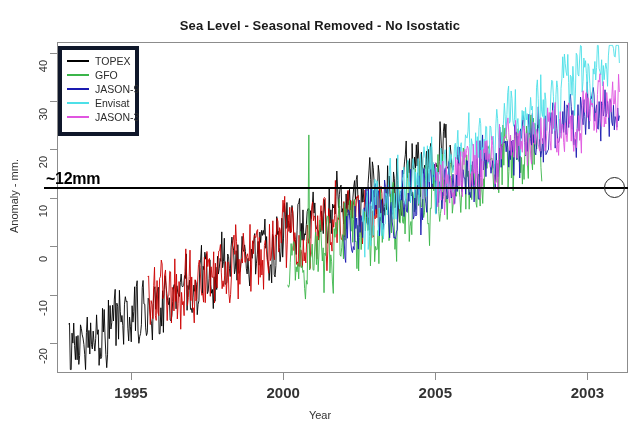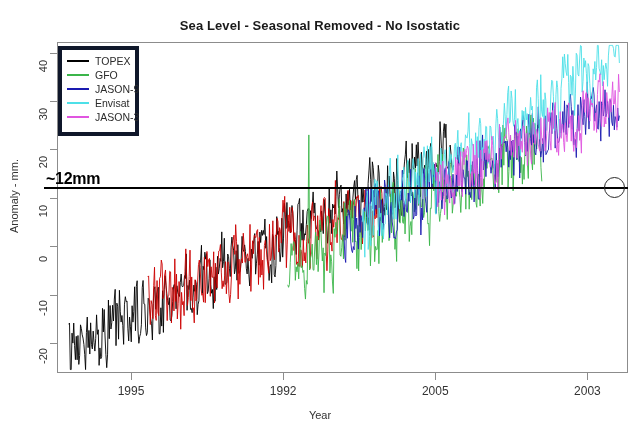--- a/index.html
+++ b/index.html
@@ -62,25 +62,26 @@
   }
   .xtick-mark {
     position: absolute;
     width: 1px;
     height: 7px;
     background: #8c8c8c;
     top: 373px;
   }
   .xtick-label {
     position: absolute;
-    font-size: 12px;
+    font-size: 15px;
     color: #333333;
     text-align: center;
     width: 40px;
     top: 384px;
+    font-weight: bold;
   }
   #xaxis-title {
     position: absolute;
     left: 0;
     top: 409px;
     width: 640px;
     text-align: center;
     font-size: 11px;
     color: #333333;
   }
@@ -185,21 +186,21 @@
       <div class="ytick-label" style="top: 238.206px;">0</div>
       <div class="ytick-mark" style="top: 294.588px;"></div>
       <div class="ytick-label" style="top: 286.588px;">-10</div>
       <div class="ytick-mark" style="top: 342.971px;"></div>
       <div class="ytick-label" style="top: 334.971px;">-20</div>
     </div>
   <div id="xtick-container">
       <div class="xtick-mark" style="left: 131.027px;"></div>
       <div class="xtick-label" style="left: 111.027px;">1995</div>
       <div class="xtick-mark" style="left: 283.166px;"></div>
-      <div class="xtick-label" style="left: 263.166px;">1992</div>
+      <div class="xtick-label" style="left: 263.166px;">2000</div>
       <div class="xtick-mark" style="left: 435.305px;"></div>
       <div class="xtick-label" style="left: 415.305px;">2005</div>
       <div class="xtick-mark" style="left: 587.444px;"></div>
       <div class="xtick-label" style="left: 567.444px;">2003</div>
     </div>
 
   <div id="plot-frame">
     <svg id="plot-svg" width="569" height="329">
         <path d="M10.65 281.25L11.50 280.05L12.34 326.54L13.19 326.58L14.03 290.13L14.88 300.10L15.73 280.07L16.57 302.64L17.42 316.67L18.26 293.30L19.11 316.83L19.96 292.51L20.80 321.42L21.65 312.52L22.49 281.84L23.34 285.49L24.19 291.75L25.03 295.08L25.88 301.35L26.72 311.65L27.57 326.58L28.41 289.68L29.26 274.03L30.11 304.64L30.95 287.42L31.80 311.04L32.64 279.83L33.49 301.63L34.34 305.91L35.18 288.12L36.03 299.58L36.87 308.09L37.72 295.45L38.57 271.85L39.41 291.34L40.26 286.78L41.10 322.37L41.95 304.93L42.80 315.73L43.64 313.78L44.49 265.36L45.33 288.96L46.18 266.50L47.03 292.95L47.87 311.30L48.72 324.68L49.56 311.90L50.41 257.02L51.26 295.71L52.10 262.53L52.95 286.02L53.79 279.54L54.64 262.21L55.49 278.01L56.33 256.07L57.18 246.34L58.02 302.67L58.87 260.16L59.72 263.67L60.56 296.18L61.41 247.27L62.25 268.21L63.10 279.07L63.95 272.48L64.79 282.59L65.64 301.37L66.48 261.18L67.33 253.69L68.18 258.61L69.02 258.01L69.87 285.80L70.71 297.92L71.56 274.08L72.40 283.20L73.25 298.85L74.10 262.72L74.94 279.12L75.79 268.33L76.63 243.80L77.48 287.76L78.33 243.41L79.17 237.73L80.02 287.93L80.86 300.30L81.71 293.62L82.56 290.62L83.40 281.79L84.25 244.51L85.09 237.48L85.94 260.94L86.79 261.34L87.63 284.89L88.48 292.55L89.32 289.72L90.17 255.24L91.02 256.86L91.86 266.71L92.71 275.78L93.55 280.73L94.40 296.99L95.25 260.50L96.09 246.22L96.94 243.79L97.78 266.28L98.63 251.13L99.48 246.99L100.32 244.21L101.17 290.81L102.01 290.88L102.86 264.78L103.71 283.09L104.55 247.74L105.40 289.43L106.24 246.32L107.09 232.74L107.94 242.18L108.78 250.04L109.63 257.68L110.47 261.65L111.32 254.72L112.16 276.88L113.01 277.86L113.86 272.60L114.70 258.56L115.55 243.11L116.39 241.27L117.24 246.08L118.09 265.82L118.93 242.75L119.78 249.60L120.62 251.71L121.47 253.48L122.32 239.58L123.16 231.02L124.01 243.33L124.85 243.68L125.70 242.51L126.55 232.61L127.39 235.50L128.24 210.85L129.08 267.30L129.93 242.50L130.78 246.58L131.62 237.03L132.47 266.44L133.31 265.44L134.16 269.64L135.01 254.85L135.85 242.08L136.70 248.34L137.54 237.27L138.39 241.28L139.24 271.68L140.08 261.25L140.93 257.77L141.77 222.08L142.62 217.16L143.47 202.24L144.31 250.49L145.16 223.27L146.00 226.80L146.85 209.18L147.70 216.19L148.54 210.59L149.39 250.66L150.23 248.30L151.08 235.42L151.93 216.82L152.77 241.81L153.62 250.26L154.46 246.48L155.31 265.60L156.15 233.80L157.00 258.28L157.85 224.14L158.69 246.56L159.54 213.32L160.38 231.06L161.23 225.78L162.08 215.39L162.92 218.37L163.77 188.88L164.61 224.74L165.46 218.69L166.31 195.23L167.15 241.35L168.00 240.58L168.84 239.78L169.69 211.00L170.54 213.39L171.38 225.25L172.23 233.54L173.07 204.15L173.92 194.08L174.77 202.32L175.61 207.07L176.46 230.81L177.30 226.39L178.15 207.64L179.00 237.21L179.84 201.69L180.69 230.39L181.53 229.47L182.38 227.28L183.23 215.12L184.07 193.32L184.92 206.38L185.76 208.43L186.61 201.88L187.46 208.58L188.30 225.25L189.15 230.95L189.99 215.33L190.84 231.25L191.69 242.96L192.53 221.48L193.38 206.08L194.22 215.33L195.07 201.83L195.91 197.14L196.76 190.56L197.61 231.18L198.45 220.23L199.30 211.81L200.14 198.40L200.99 222.18L201.84 189.06L202.68 199.54L203.53 187.35L204.37 192.44L205.22 187.33L206.07 191.53L206.91 176.01L207.76 205.26L208.60 193.56L209.45 216.04L210.30 220.07L211.14 237.48L211.99 223.62L212.83 221.60L213.68 239.91L214.53 191.13L215.37 194.00L216.22 231.59L217.06 233.96L217.91 222.62L218.76 173.63L219.60 191.50L220.45 188.27L221.29 204.36L222.14 218.69L222.99 208.96L223.83 175.20L224.68 214.15L225.52 195.14L226.37 160.26L227.22 171.36L228.06 185.53L228.91 159.46L229.75 184.46L230.60 178.00L231.45 182.27L232.29 189.89L233.14 170.51L233.98 162.50L234.83 168.96L235.68 190.71L236.52 197.91L237.37 197.20L238.21 211.50L239.06 187.79L239.90 161.44L240.75 159.80L241.60 155.46L242.44 204.23L243.29 180.37L244.13 197.22L244.98 166.89L245.83 197.38L246.67 190.73L247.52 191.93L248.36 181.33L249.21 168.36L250.06 165.56L250.90 165.97L251.75 195.49L252.59 167.68L253.44 175.62L254.29 162.65L255.13 148.93L255.98 170.12L256.82 159.93L257.67 181.32L258.52 185.76L259.36 186.38L260.21 188.00L261.05 194.33L261.90 181.73L262.75 188.98L263.59 167.97L264.44 178.84L265.28 190.63L266.13 156.40L266.98 168.27L267.82 173.23L268.67 183.86L269.51 200.26L270.36 187.16L271.21 144.46L272.05 180.14L272.90 166.84L273.74 190.67L274.59 161.15L275.44 164.96L276.28 161.69L277.13 170.88L277.97 153.40L278.82 128.02L279.66 146.10L280.51 164.88L281.36 151.30L282.20 144.29L283.05 142.02L283.89 169.17L284.74 165.52L285.59 180.91L286.43 176.63L287.28 187.82L288.12 150.96L288.97 169.65L289.82 148.50L290.66 161.84L291.51 146.26L292.35 166.47L293.20 166.09L294.05 175.20L294.89 155.11L295.74 143.86L296.58 137.60L297.43 156.36L298.28 136.64L299.12 132.31L299.97 155.68L300.81 164.63L301.66 177.95L302.51 178.81L303.35 145.49L304.20 159.25L305.04 144.23L305.89 158.94L306.74 157.01L307.58 156.22L308.43 173.97L309.27 180.34L310.12 140.31L310.97 127.95L311.81 114.46L312.66 136.40L313.50 158.50L314.35 118.84L315.20 124.52L316.04 137.44L316.89 154.16L317.73 150.09L318.58 170.91L319.43 152.40L320.27 122.31L321.12 130.03L321.96 152.48L322.81 177.57L323.65 178.66L324.50 155.75L325.35 168.22L326.19 164.58L327.04 172.28L327.88 152.47L328.73 166.72L329.58 122.69L330.42 150.58L331.27 132.98L332.11 153.66L332.96 153.17L333.81 148.60L334.65 171.33L335.50 128.96L336.34 135.67L337.19 164.96L338.04 148.77L338.88 115.52L339.73 137.40L340.57 164.93L341.42 178.81L342.27 156.29L343.11 171.55L343.96 172.64L344.80 127.43L345.65 131.04L346.50 118.91L347.34 111.81L348.19 97.97L349.03 134.76L349.88 118.32L350.73 129.86L351.57 115.57L352.42 142.62L353.26 153.01L354.11 100.51L354.96 124.50L355.80 126.30L356.65 113.99L357.49 124.84L358.34 101.72L359.19 123.07L360.03 99.20L360.88 116.04L361.72 154.29L362.57 153.00L363.42 109.28L364.26 123.26L365.11 130.39L365.95 125.86L366.80 122.10L367.64 125.49L368.49 108.19L369.34 147.16L370.18 106.35L371.03 125.80L371.87 116.32L372.72 100.44L373.57 104.21L374.41 135.86L375.26 145.43L376.10 121.15L376.95 139.29L377.80 119.88L378.64 123.57L379.49 122.38L380.33 134.92L381.18 118.30L382.03 78.60L382.87 93.03L383.72 111.57L384.56 120.21L385.41 88.77L386.26 80.61L387.10 94.73L387.95 81.11L388.79 123.74L389.64 124.12L390.49 126.54L391.33 117.18L392.18 102.05L393.02 110.67L393.87 122.96L394.72 127.26L395.56 122.13" fill="none" stroke="#000000" stroke-width="0.9" stroke-linejoin="round"></path>
         <path d="M89.76 233.89L90.61 232.91L91.45 261.21L92.30 281.57L93.14 257.64L93.99 261.69L94.83 275.64L95.68 242.76L96.52 224.21L97.37 272.66L98.21 277.45L99.06 237.56L99.90 269.39L100.75 272.54L101.60 235.29L102.44 233.75L103.29 217.07L104.13 220.98L104.98 255.64L105.82 251.91L106.67 232.03L107.51 226.98L108.36 250.42L109.20 277.65L110.05 253.71L110.89 252.18L111.74 228.25L112.58 229.03L113.43 279.95L114.27 244.35L115.12 247.24L115.96 267.94L116.81 215.85L117.65 258.44L118.50 231.08L119.34 275.94L120.19 260.25L121.04 238.56L121.88 249.71L122.73 286.23L123.57 249.35L124.42 261.72L125.26 258.43L126.11 272.65L126.95 228.34L127.80 205.87L128.64 234.05L129.49 262.38L130.33 254.58L131.18 233.51L132.02 207.14L132.87 257.70L133.71 233.94L134.56 265.87L135.40 264.81L136.25 279.89L137.09 236.68L137.94 257.79L138.78 255.36L139.63 238.09L140.48 221.67L141.32 217.02L142.17 224.24L143.01 244.96L143.86 252.27L144.70 250.49L145.55 259.15L146.39 214.18L147.24 259.69L148.08 236.28L148.93 208.45L149.77 223.60L150.62 216.92L151.46 215.46L152.31 253.32L153.15 223.77L154.00 234.20L154.84 234.22L155.69 208.78L156.53 259.96L157.38 220.20L158.22 235.45L159.07 244.86L159.92 221.74L160.76 208.00L161.61 207.52L162.45 201.53L163.30 229.10L164.14 245.71L164.99 237.85L165.83 243.63L166.68 232.66L167.52 218.70L168.37 250.81L169.21 234.25L170.06 218.81L170.90 250.36L171.75 259.83L172.59 251.58L173.44 233.06L174.28 203.84L175.13 197.45L175.97 192.11L176.82 211.43L177.66 181.61L178.51 198.37L179.36 223.03L180.20 256.00L181.05 216.26L181.89 241.32L182.74 221.21L183.58 215.66L184.43 220.04L185.27 190.20L186.12 202.44L186.96 219.38L187.81 218.69L188.65 213.31L189.50 210.79L190.34 216.58L191.19 218.06L192.03 181.39L192.88 248.41L193.72 217.91L194.57 197.75L195.41 210.77L196.26 192.24L197.10 194.13L197.95 194.50L198.80 188.06L199.64 186.59L200.49 241.55L201.33 194.48L202.18 234.29L203.02 206.42L203.87 232.02L204.71 217.09L205.56 246.32L206.40 202.54L207.25 197.38L208.09 203.47L208.94 214.56L209.78 222.04L210.63 230.12L211.47 181.25L212.32 217.65L213.16 214.91L214.01 203.23L214.85 177.79L215.70 209.75L216.54 216.78L217.39 191.89L218.23 192.87L219.08 175.31L219.93 178.33L220.77 209.10L221.62 184.65L222.46 188.18L223.31 200.11L224.15 174.99L225.00 157.11L225.84 169.19L226.69 153.31L227.53 179.30L228.38 224.73L229.22 201.10L230.07 171.91L230.91 188.44L231.76 164.26L232.60 189.43L233.45 189.18L234.29 164.50L235.14 174.83L235.98 207.64L236.83 189.61L237.67 196.95L238.52 221.36L239.37 218.88L240.21 223.39L241.06 192.25L241.90 223.63L242.75 206.74L243.59 208.50L244.44 224.27L245.28 196.40L246.13 218.03L246.97 209.59L247.82 219.93L248.66 198.75L249.51 182.01L250.35 200.30L251.20 195.54L252.04 225.55L252.89 198.95L253.73 164.78L254.58 158.87L255.42 177.69L256.27 172.89L257.11 174.22L257.96 195.34L258.81 216.08L259.65 172.67L260.50 197.08L261.34 192.47L262.19 174.20L263.03 162.61L263.88 187.50L264.72 172.90L265.57 156.06L266.41 154.44L267.26 155.27L268.10 206.03L268.95 227.78L269.79 208.07L270.64 165.60L271.48 171.63L272.33 201.93L273.17 199.28L274.02 208.11L274.86 176.48L275.71 184.28L276.55 172.68L277.40 137.43L278.25 183.76L279.09 199.78L279.94 174.75L280.78 176.56L281.63 162.92L282.47 190.05L283.32 196.31L284.16 195.89L285.01 198.31L285.85 158.58L286.70 193.92L287.54 189.53L288.39 179.08L289.23 156.24L290.08 147.25L290.92 164.08L291.77 172.22L292.61 157.20L293.46 165.46L294.30 174.39L295.15 162.25L295.99 157.49L296.84 157.07L297.69 173.95L298.53 153.74L299.38 154.77L300.22 152.49L301.07 174.38L301.91 183.45L302.76 172.70L303.60 192.70L304.45 200.98L305.29 183.94L306.14 166.52L306.98 147.07L307.83 160.74L308.67 150.15L309.52 152.86L310.36 156.40L311.21 168.62L312.05 192.02L312.90 162.85L313.74 194.87L314.59 167.79L315.43 193.58L316.28 167.78L317.13 175.89L317.97 145.55L318.82 174.75L319.66 153.06L320.51 183.80L321.35 143.60L322.20 155.25L323.04 143.52L323.89 150.24L324.73 183.70L325.58 182.78" fill="none" stroke="#CC0000" stroke-width="0.9" stroke-linejoin="round"></path>

